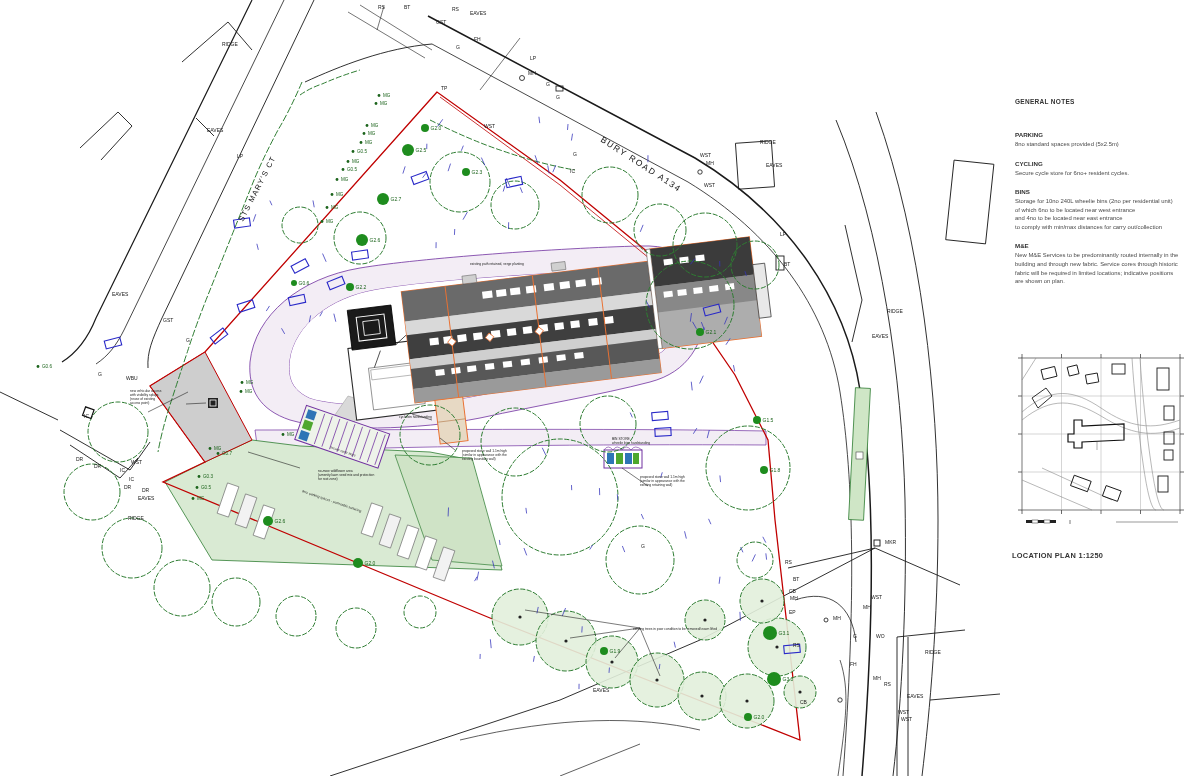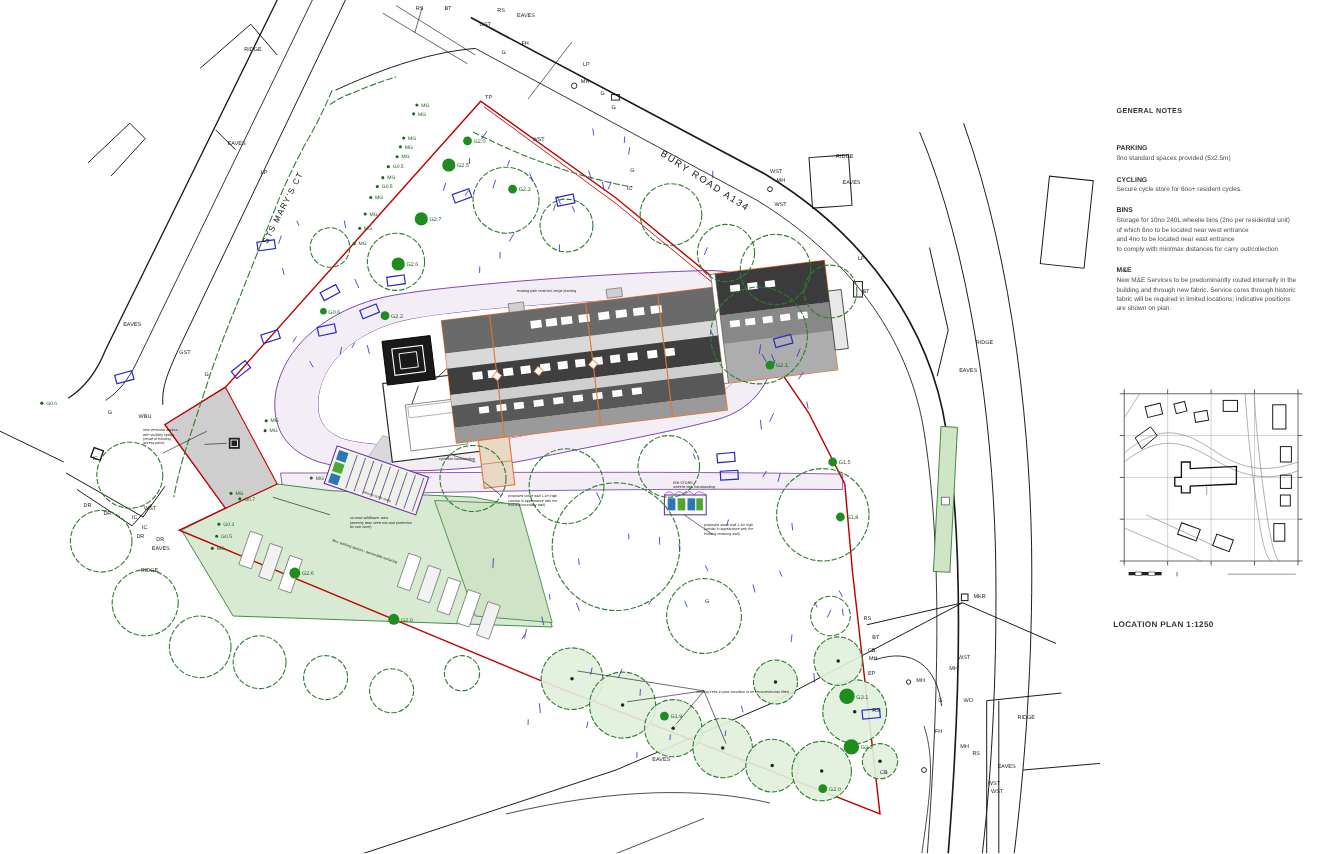--- a/index.html
+++ b/index.html
@@ -5,21 +5,21 @@
   html,body{margin:0;padding:0;background:#ffffff;}
   #page{position:relative;width:1200px;height:776px;background:#ffffff;overflow:hidden;
         font-family:"Liberation Sans",sans-serif;}
   #plan-svg{position:absolute;left:0;top:0;}
   #notes-panel{position:absolute;left:1015px;top:98px;width:180px;color:#3a3a3a;}
   #notes-panel .nh{font-size:6.5px;font-weight:bold;letter-spacing:.3px;color:#333;margin:0 0 26px 0;}
   .note-sec{margin:0 0 11px 0;}
   .note-sec .sh{font-size:6.2px;font-weight:bold;color:#333;margin:0 0 2px 0;}
   .note-sec .sl{font-size:5.9px;line-height:1.45;color:#4a4a4a;}
   #locplan-wrap{position:absolute;left:1012px;top:350px;width:182px;}
-  #locplan-label{font-size:7.4px;font-weight:bold;color:#333;margin-top:23px;letter-spacing:.3px;}
+  #locplan-label{font-size:7.4px;font-weight:bold;color:#333;margin-top:12px;letter-spacing:.3px;}
   svg text{font-family:"Liberation Sans",sans-serif;}
   .survey-t{fill:#1a1a1a;}
   .green-t{fill:#1c641c;}
   .ann-t{fill:#222;}
 </style>
 </head>
 <body>
 <div id="page">
 
 <svg id="plan-svg" width="1000" height="776" viewBox="0 0 1000 776">

